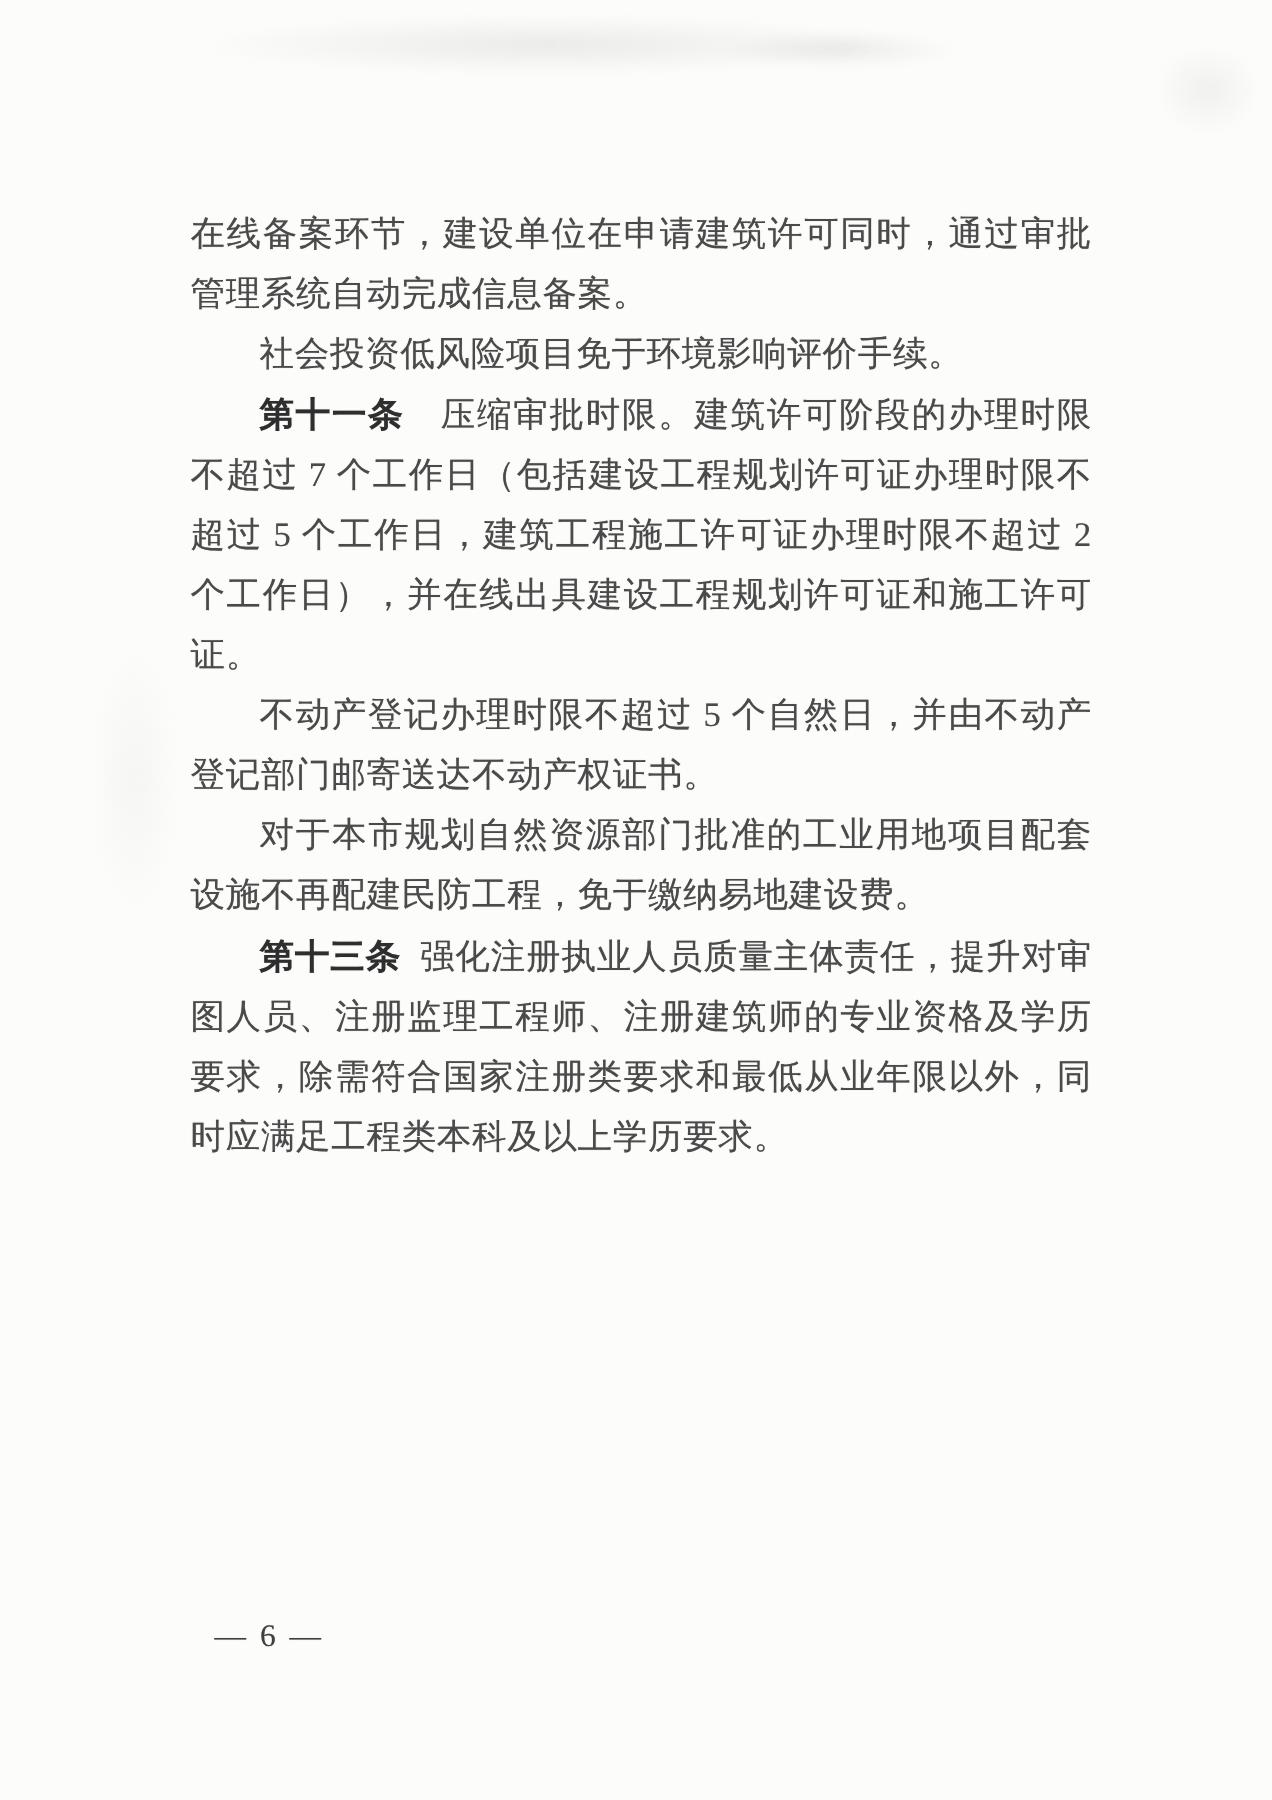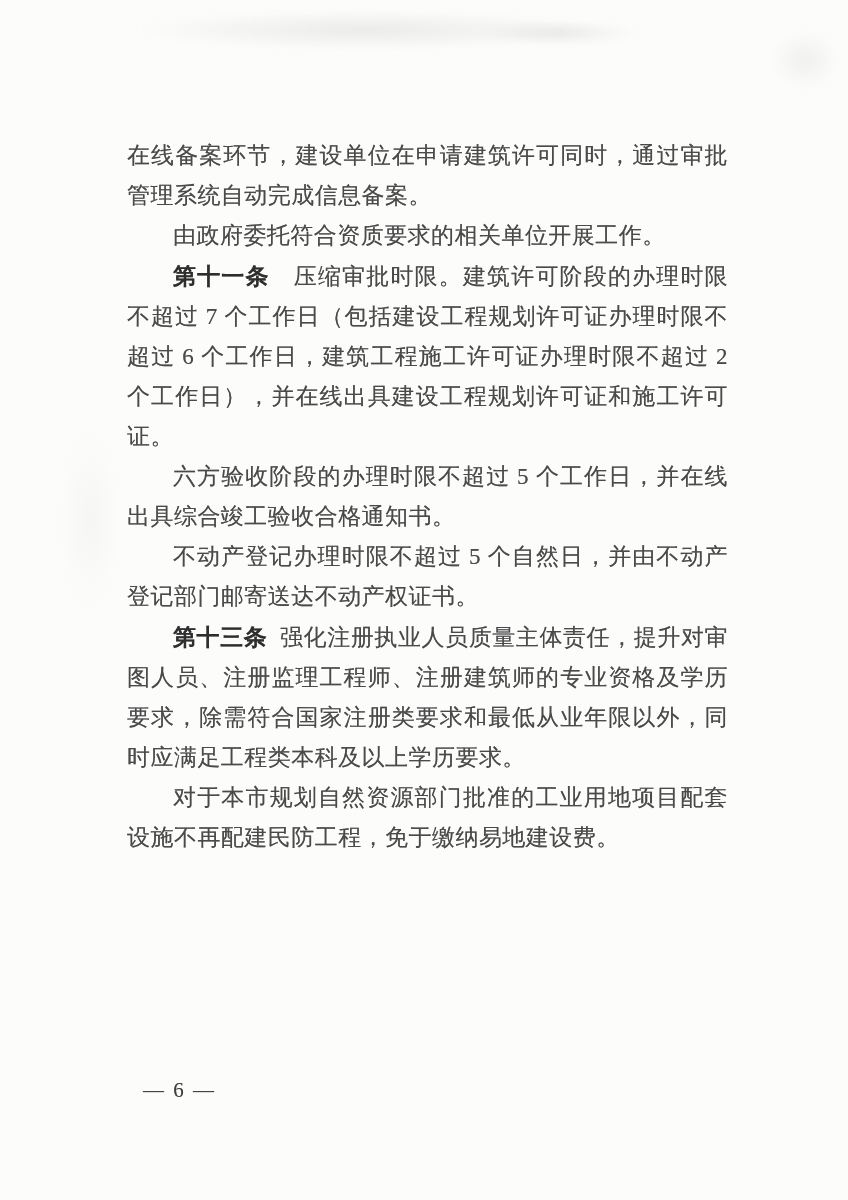--- a/index.html
+++ b/index.html
@@ -81,30 +81,29 @@
 
   <div class="smudge s1"></div>
   <div class="smudge s2"></div>
   <div class="smudge s3"></div>
   <div class="smudge s4"></div>
 
   <div class="content">
 
     <p class="no-indent"><span>在线备案环节，建设单位在申请建筑许可同时，通过审批管理系统自动完成信息备案。</span></p>
 
-    <p><span>由政府委托符合资质要求的相关单位开展工作。</span></p>
+    <p><span>社会投资低风险项目免于环境影响评价手续。</span></p>
 
-    <p><span class="art-heading wide-gap">第十一条</span><span>压缩审批时限。建筑许可阶段的办理时限不超过 7 个工作日（包括建设工程规划许可证办理时限不超过 6 个工作日，建筑工程施工许可证办理时限不超过 2 个工作日），并在线出具建设工程规划许可证和施工许可证。</span></p>
+    <p><span class="art-heading wide-gap">第十一条</span><span>压缩审批时限。建筑许可阶段的办理时限不超过 7 个工作日（包括建设工程规划许可证办理时限不超过 5 个工作日，建筑工程施工许可证办理时限不超过 2 个工作日），并在线出具建设工程规划许可证和施工许可证。</span></p>
 
-    <p><span>六方验收阶段的办理时限不超过 5 个工作日，并在线出具综合竣工验收合格通知书。</span></p>
 
     <p><span>不动产登记办理时限不超过 5 个自然日，并由不动产登记部门邮寄送达不动产权证书。</span></p>
 
 
+    <p><span>对于本市规划自然资源部门批准的工业用地项目配套设施不再配建民防工程，免于缴纳易地建设费。</span></p>
+
     <p><span class="art-heading">第十三条</span><span>强化注册执业人员质量主体责任，提升对审图人员、注册监理工程师、注册建筑师的专业资格及学历要求，除需符合国家注册类要求和最低从业年限以外，同时应满足工程类本科及以上学历要求。</span></p>
-
-    <p><span>对于本市规划自然资源部门批准的工业用地项目配套设施不再配建民防工程，免于缴纳易地建设费。</span></p>
 
   </div>
 
   <div class="page-number">— 6 —</div>
 
 </div>
 
 </body></html>

